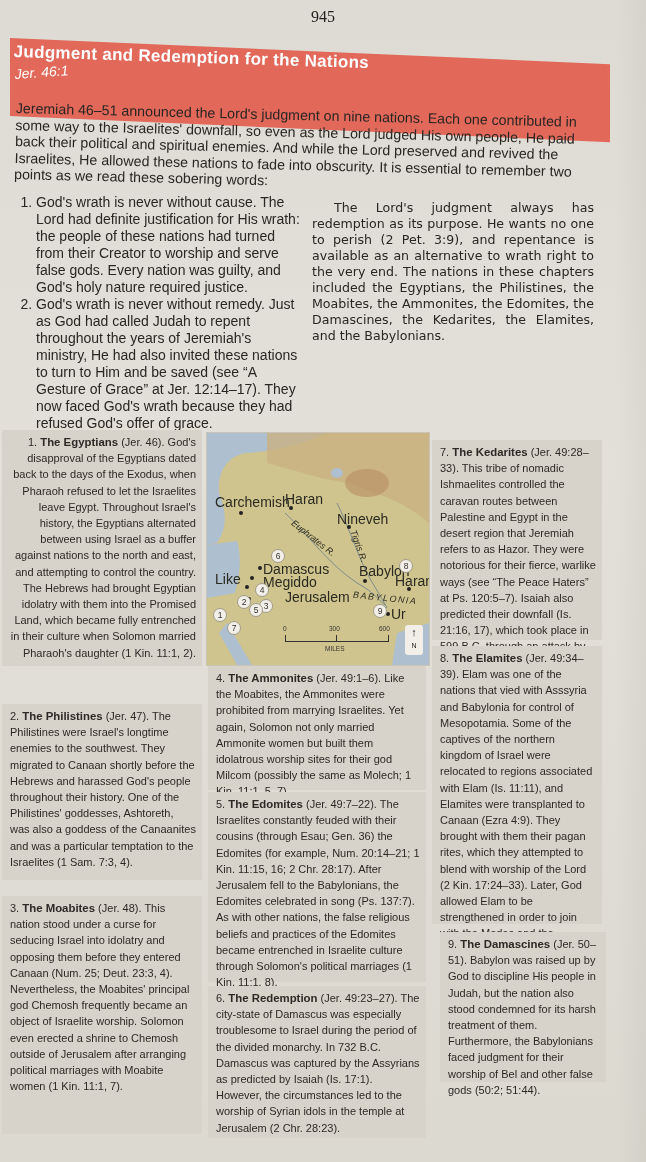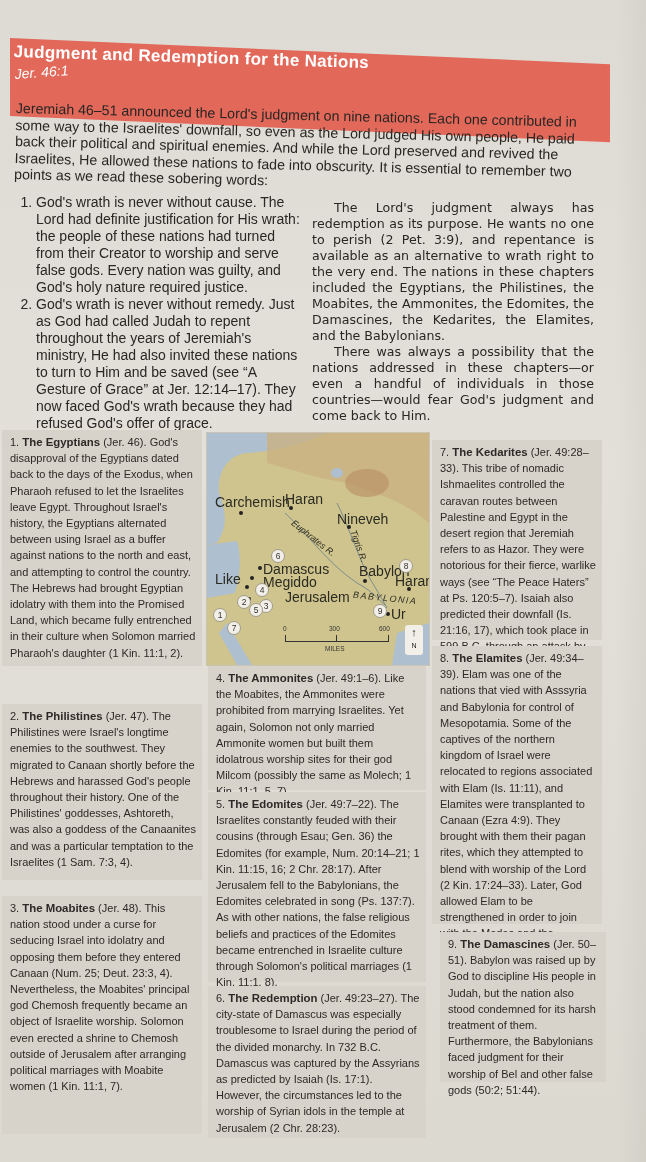--- a/index.html
+++ b/index.html
@@ -85,42 +85,42 @@
     background: #f1efe8; border-radius: 3px; text-align: center;
     font-size: 11px; line-height: 14px; color: #222;
   }
 </style>
 </head>
 <body>
 
 <div class="page">
   <div class="right-edge"></div>
 
+  <div class="page-number">945</div>
 
   <div class="banner"></div>
   <div class="banner-title">Judgment and Redemption for the Nations</div>
   <div class="banner-ref">Jer. 46:1</div>
 
   <div class="intro">
     <p>Jeremiah 46–51 announced the Lord's judgment on nine nations. Each one contributed in some way to the Israelites' downfall, so even as the Lord judged His own people, He paid back their political and spiritual enemies. And while the Lord preserved and revived the Israelites, He allowed these nations to fade into obscurity. It is essential to remember two points as we read these sobering words:</p>
   </div>
 
   <div class="points">
     <ol>
       <li>God's wrath is never without cause. The Lord had definite justification for His wrath: the people of these nations had turned from their Creator to worship and serve false gods. Every nation was guilty, and God's holy nature required justice.</li>
       <li>God's wrath is never without remedy. Just as God had called Judah to repent throughout the years of Jeremiah's ministry, He had also invited these nations to turn to Him and be saved (see “A Gesture of Grace” at Jer. 12:14–17). They now faced God's wrath because they had refused God's offer of grace.</li>
     </ol>
   </div>
 
   <div class="right-col">
     <p>The Lord's judgment always has redemption as its purpose. He wants no one to perish (2 Pet. 3:9), and repentance is available as an alternative to wrath right to the very end. The nations in these chapters included the Egyptians, the Philistines, the Moabites, the Ammonites, the Edomites, the Damascines, the Kedarites, the Elamites, and the Babylonians.</p>
-    <p>There was always a possibility that the nations addressed in these chapters—or even a handful of individuals in those countries—would fear God's judgment and come back to Him.</p>
-  </div>
-
-  <div class="sidebar-box" style="left:2px; top:430px; width:200px; height:236px;">
+  </div>
+
+  <div class="sidebar-box" style="left:2px; top:430px; width:200px; height:236px;text-align:right;">
     <p><span>1.</span> <b>The Egyptians</b> <span>(Jer. 46).</span> <span>God's disapproval of the Egyptians dated back to the days of the Exodus, when Pharaoh refused to let the Israelites leave Egypt. Throughout Israel's history, the Egyptians alternated between using Israel as a buffer against nations to the north and east, and attempting to control the country. The Hebrews had brought Egyptian idolatry with them into the Promised Land, which became fully entrenched in their culture when Solomon married Pharaoh's daughter (1 Kin. 11:1, 2).</span></p>
   </div>
   <div class="sidebar-box" style="left:2px; top:704px; width:200px; height:176px;">
     <p><span>2.</span> <b>The Philistines</b> <span>(Jer. 47).</span> <span>The Philistines were Israel's longtime enemies to the southwest. They migrated to Canaan shortly before the Hebrews and harassed God's people throughout their history. One of the Philistines' goddesses, Ashtoreth, was also a goddess of the Canaanites and was a particular temptation to the Israelites (1 Sam. 7:3, 4).</span></p>
   </div>
   <div class="sidebar-box" style="left:2px; top:896px; width:200px; height:238px;">
     <p><span>3.</span> <b>The Moabites</b> <span>(Jer. 48).</span> <span>This nation stood under a curse for seducing Israel into idolatry and opposing them before they entered Canaan (Num. 25; Deut. 23:3, 4). Nevertheless, the Moabites' principal god Chemosh frequently became an object of Israelite worship. Solomon even erected a shrine to Chemosh outside of Jerusalem after arranging political marriages with Moabite women (1 Kin. 11:1, 7).</span></p>
   </div>
 
   <div class="sidebar-box" style="left:208px; top:666px; width:218px; height:124px;">

